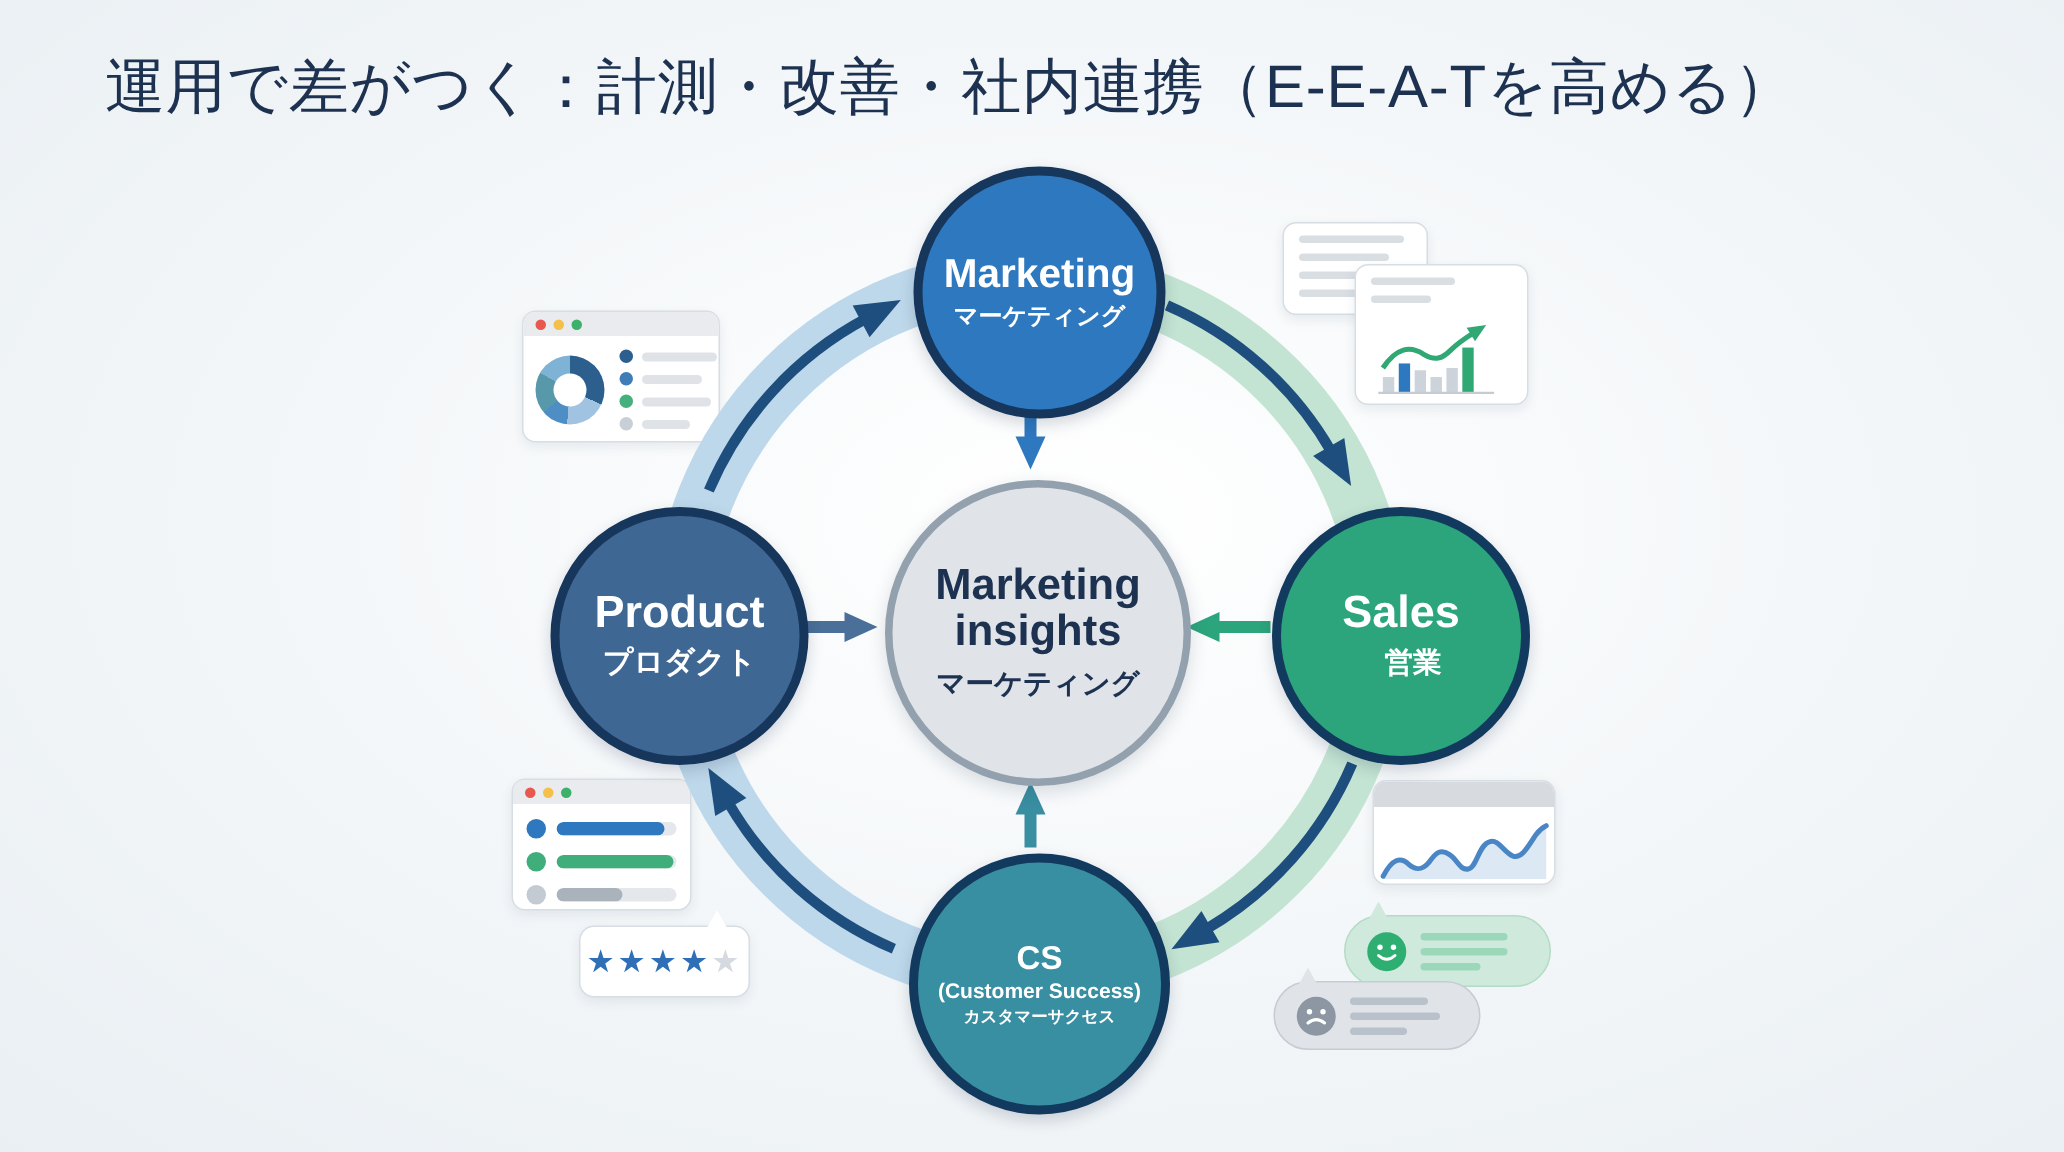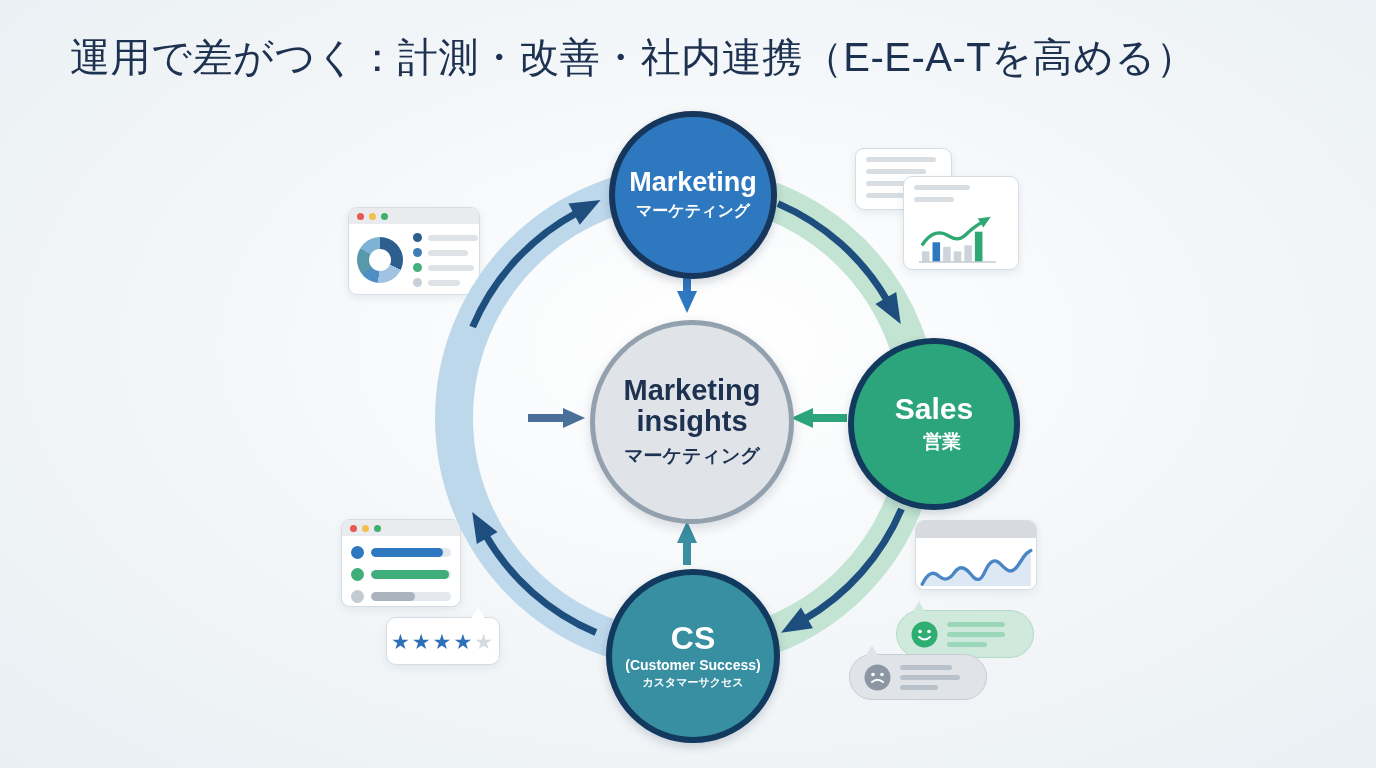--- a/index.html
+++ b/index.html
@@ -17,21 +17,21 @@
         text-align:center;color:#fff;z-index:3;box-shadow:0 4px 10px rgba(20,40,70,.18);}
   .node .en{font-weight:800;line-height:1.05;}
   .node .ja{font-weight:700;margin-top:4px;}
   .n-marketing{left:609px;top:111px;width:156px;height:156px;background:#2e78bf;border:6px solid #17365c;}
   .n-marketing .en{font-size:27px;} .n-marketing .ja{font-size:16px;}
   .n-sales{left:848px;top:338px;width:160px;height:160px;background:#2ca57c;border:6px solid #123a5e;}
   .n-sales .en{font-size:30px;} .n-sales .ja{font-size:19px;margin-left:16px;}
   .n-product{left:367px;top:338px;width:160px;height:160px;background:#3f6794;border:6px solid #17365c;}
   .n-product .en{font-size:30px;} .n-product .ja{font-size:20px;}
   .n-cs{left:606px;top:569px;width:162px;height:162px;background:#398fa2;border:6px solid #123a5e;}
-  .n-cs .en{font-size:32px;} .n-cs .sub{font-size:14px;font-weight:700;margin-top:2px;} .n-cs .ja{font-size:11px;margin-top:2px;}
+  .n-cs .en{font-size:22px;} .n-cs .sub{font-size:14px;font-weight:700;margin-top:2px;} .n-cs .ja{font-size:11px;margin-top:2px;}
   .n-center{left:590px;top:320px;width:194px;height:194px;background:#e0e4e8;border:5px solid #93a0ad;color:#1d3150;
             box-shadow:0 4px 12px rgba(20,40,70,.15);}
   .n-center .en{font-size:29px;font-weight:800;line-height:1.08;}
   .n-center .ja{font-size:19px;font-weight:800;margin-top:6px;color:#1d3150;}
   
   .ringsvg{position:absolute;left:0;top:0;z-index:2;pointer-events:none;}
   
   .card{position:absolute;background:#fff;border:1.5px solid #d6dde3;border-radius:9px;z-index:1;
         box-shadow:0 3px 8px rgba(30,50,80,.08);}
   .winhead{height:16px;background:#e9ebee;border-radius:7px 7px 0 0;display:flex;align-items:center;gap:5px;padding-left:8px;}
@@ -128,20 +128,24 @@
   </div>
   <div class="node n-sales">
     <span class="en">Sales</span>
     <span class="ja">営業</span>
   </div>
   <div class="node n-cs">
     <span class="en">CS</span>
     <span class="sub">(Customer Success)</span>
     <span class="ja">カスタマーサクセス</span>
   </div>
+  <div class="node n-product">
+    <span class="en">Product</span>
+    <span class="ja">プロダクト</span>
+  </div>
   <div class="node n-center">
     <span class="en">Marketing</span>
     <span class="en">insights</span>
     <span class="ja">マーケティング</span>
   </div>
 
   <div class="card c-analytics">
     <div class="winhead">
       <span class="dot d-red"></span>
       <span class="dot d-yel"></span>

